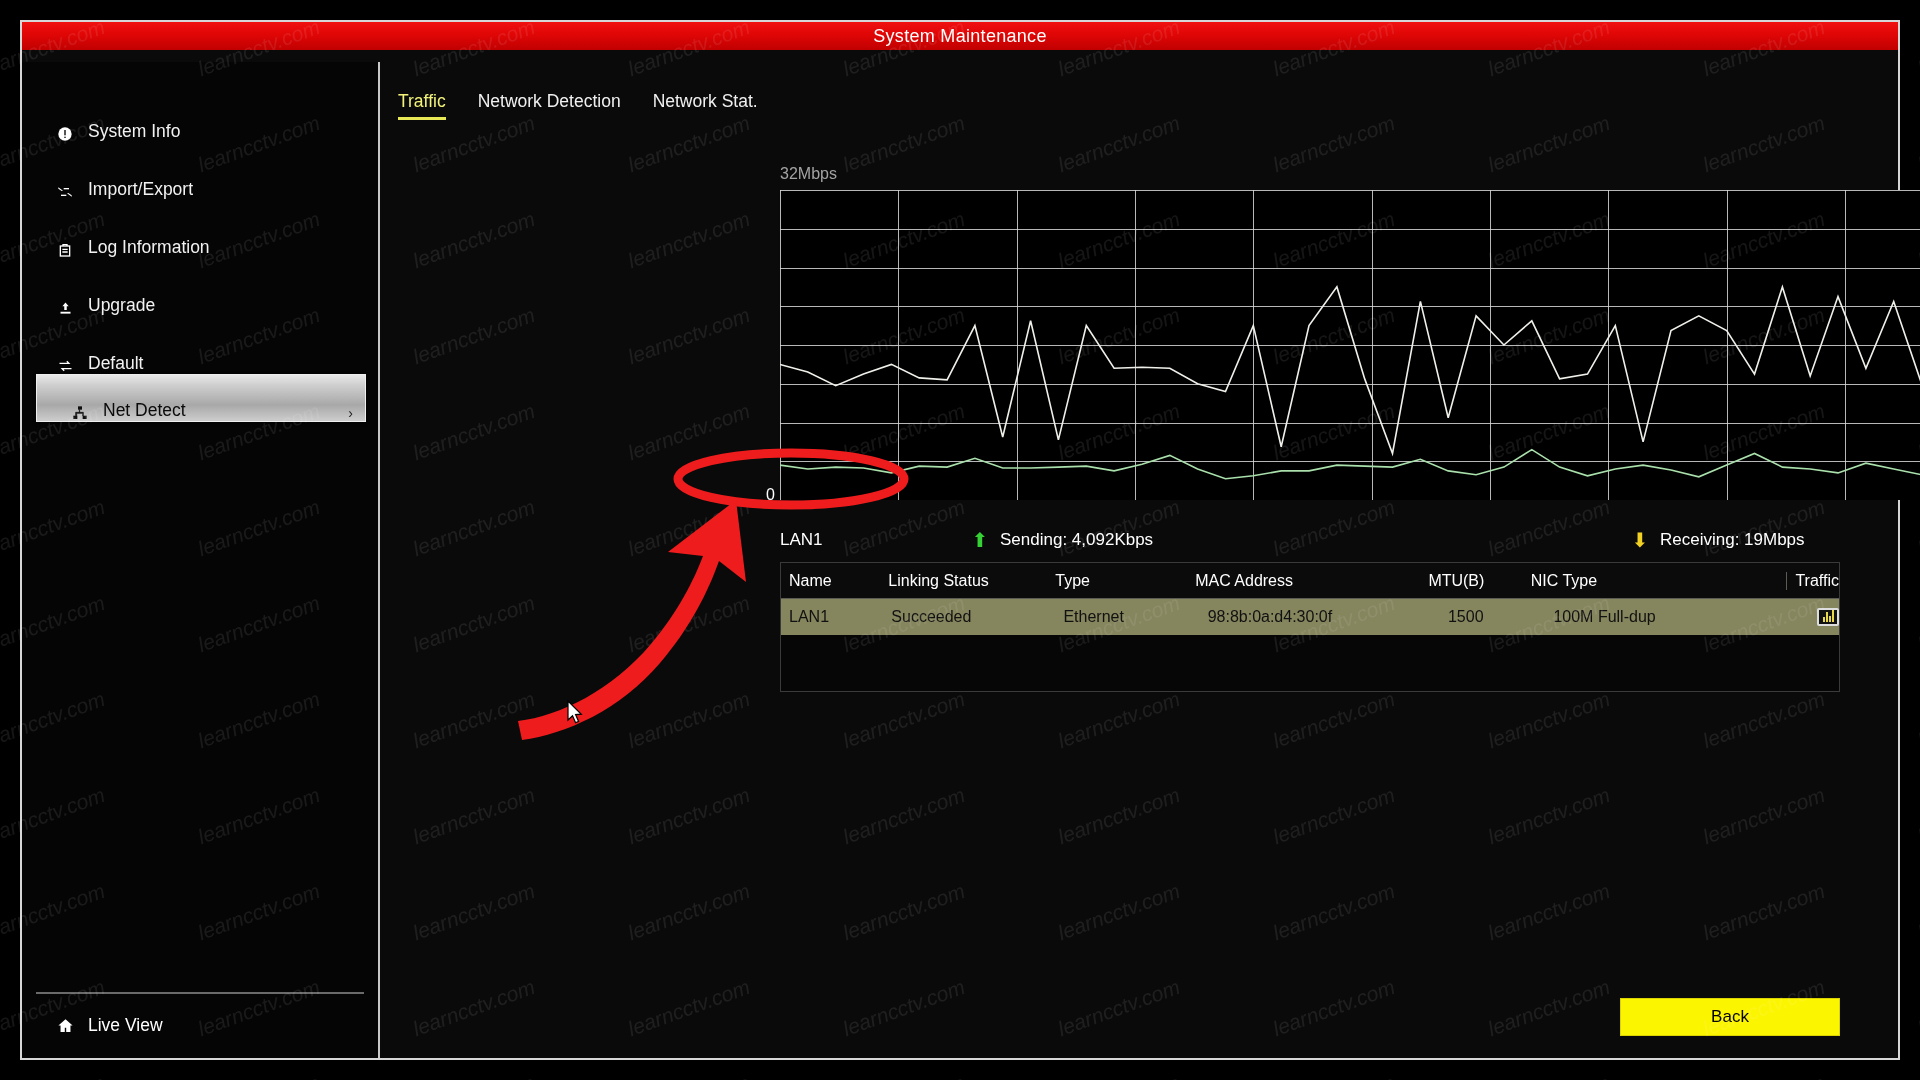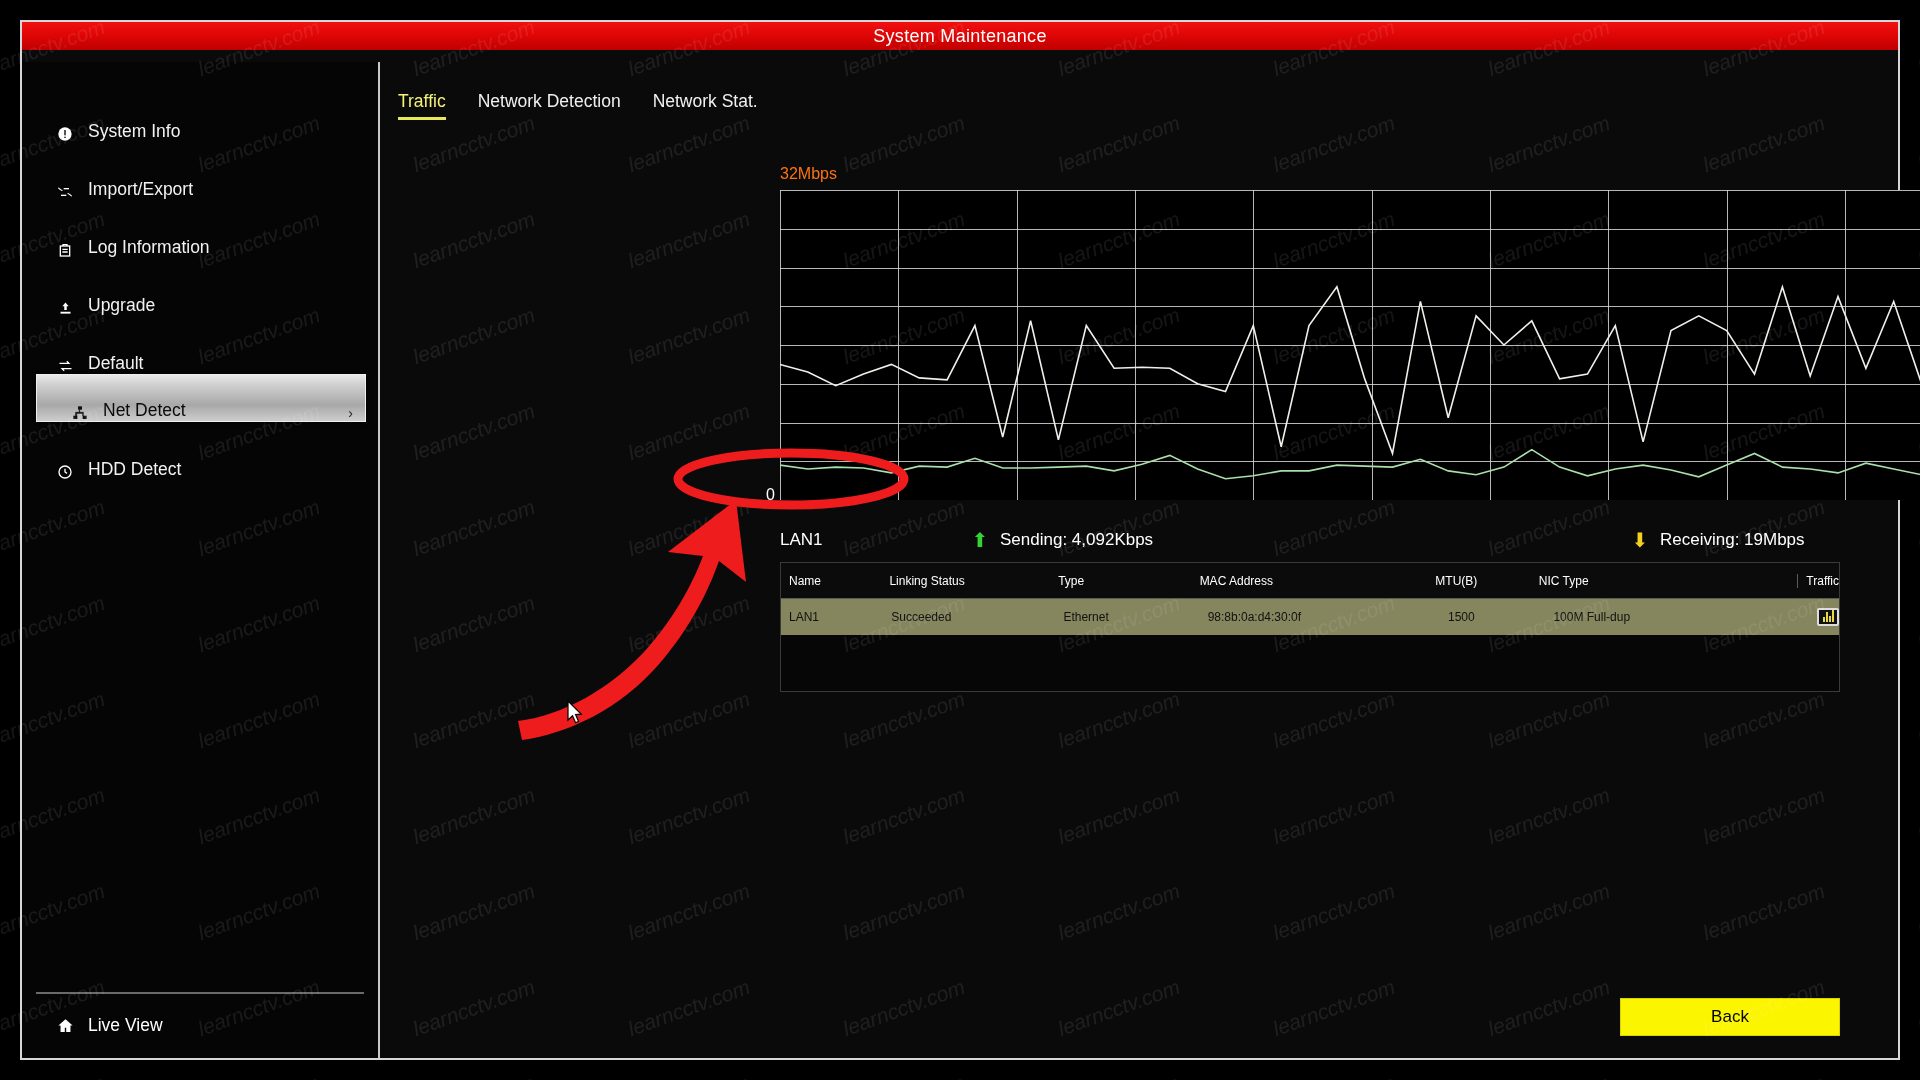--- a/index.html
+++ b/index.html
@@ -42,39 +42,39 @@
 
   
   #main{flex:1;position:relative;background:#0a0a0a;}
 
   #tabs{display:flex;align-items:flex-end;height:44px;padding-left:18px;padding-top:14px;}
   .tab{color:#f0f0f0;font-size:17.5px;margin-right:32px;padding-bottom:5px;border-bottom:3px solid transparent;}
   .tab.active{color:#f3f37a;border-bottom-color:#e8e857;}
 
   
   #chartwrap{position:absolute;left:400px;top:128px;width:1420px;height:310px;}
-  #ylabel-top{position:absolute;left:400px;top:125px;color:#f97316;font-size:16px;
+  #ylabel-top{position:absolute;left:400px;top:125px;color:#a3a3a3;font-size:16px;
               transform:translateY(-22px);text-align:center;}
   #ylabel-bot{position:absolute;left:400px;top:438px;color:#fff;font-size:16px;
               transform:translate(-14px,-14px);}
   #chartsvg{display:block;width:1420px;height:310px;background:#000;}
 
   
   #legend{position:absolute;left:400px;top:462px;width:1460px;height:32px;
           display:flex;align-items:center;color:#fff;font-size:17px;}
   #legend .lan{width:180px;}
   #legend .arrowup{color:#35d135;font-size:20px;width:40px;text-align:center;}
   #legend .arrowdn{color:#f2d024;font-size:20px;width:40px;text-align:center;}
   #legend .sendtxt{width:620px;}
   #legend .recvtxt{}
 
   
   #table{position:absolute;left:400px;top:500px;right:58px;height:130px;
          border:1px solid #3a3a3a;box-sizing:border-box;background:#060606;}
-  .trow{display:flex;height:36px;align-items:center;font-size:12px;box-sizing:border-box;}
+  .trow{display:flex;height:36px;align-items:center;font-size:16px;box-sizing:border-box;}
   .thead{color:#fff;background:#0b0b0b;border-bottom:1px solid #5c5c52;}
   .tbody{background:#85855e;color:#111;}
   .c-name{width:132px;padding-left:8px;}
   .c-link{width:222px;}
   .c-type{width:186px;}
   .c-mac{width:310px;}
   .c-mtu{width:136px;}
   .c-nic{width:340px;}
   .c-traf{flex:1;display:flex;align-items:center;justify-content:center;}
   .thead .c-traf{justify-content:flex-start;padding-left:8px;border-left:1px solid #5c5c52;}
@@ -156,29 +156,20 @@
             <span class="ic">
               <svg width="18" height="16" viewBox="0 0 24 24" fill="currentColor">
                 <rect x="9" y="2" width="6" height="5"></rect>
                 <rect x="2" y="16" width="6" height="5"></rect>
                 <rect x="16" y="16" width="6" height="5"></rect>
                 <path d="M11.5 7v4h-6v5h1.5v-3.5h9V16H17v-5h-6V7z" stroke="currentColor" stroke-width="1"></path>
               </svg>
             </span>
             <span>Net Detect</span>
             <span class="chev">›</span>
-          </div>
-          <div class="navitem">
-            <span class="ic">
-              <svg width="16" height="16" viewBox="0 0 24 24" fill="none" stroke="currentColor" stroke-width="2">
-                <circle cx="12" cy="12" r="9"></circle>
-                <path d="M12 7v5l3 2"></path>
-              </svg>
-            </span>
-            <span>HDD Detect</span>
           </div>
         </div>
 
       <div id="liveview">
         <div class="row">
           <span class="ic">
             <svg width="17" height="17" viewBox="0 0 24 24" fill="#fff">
                 <path d="M12 3 2 12h3v9h6v-6h2v6h6v-9h3z"></path>
               </svg>
           </span>

